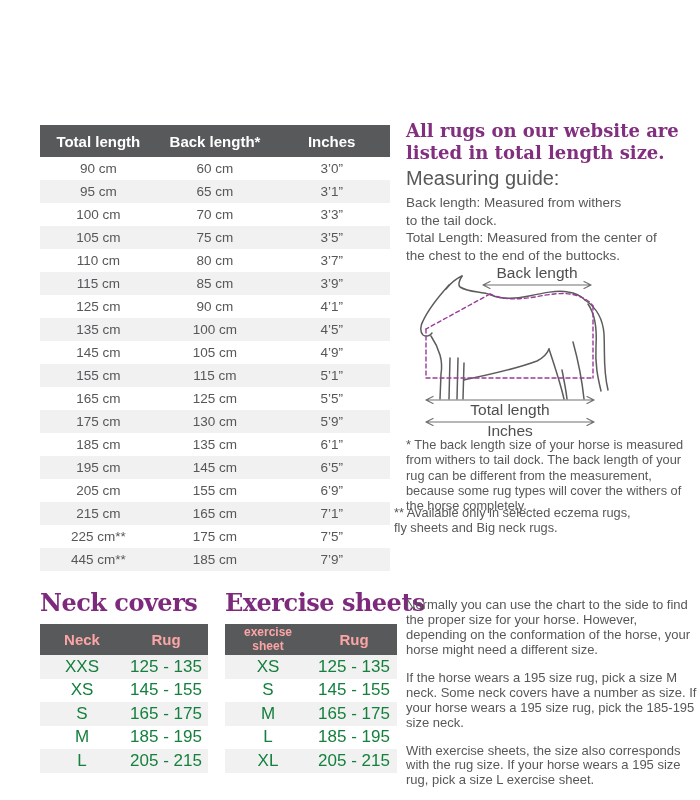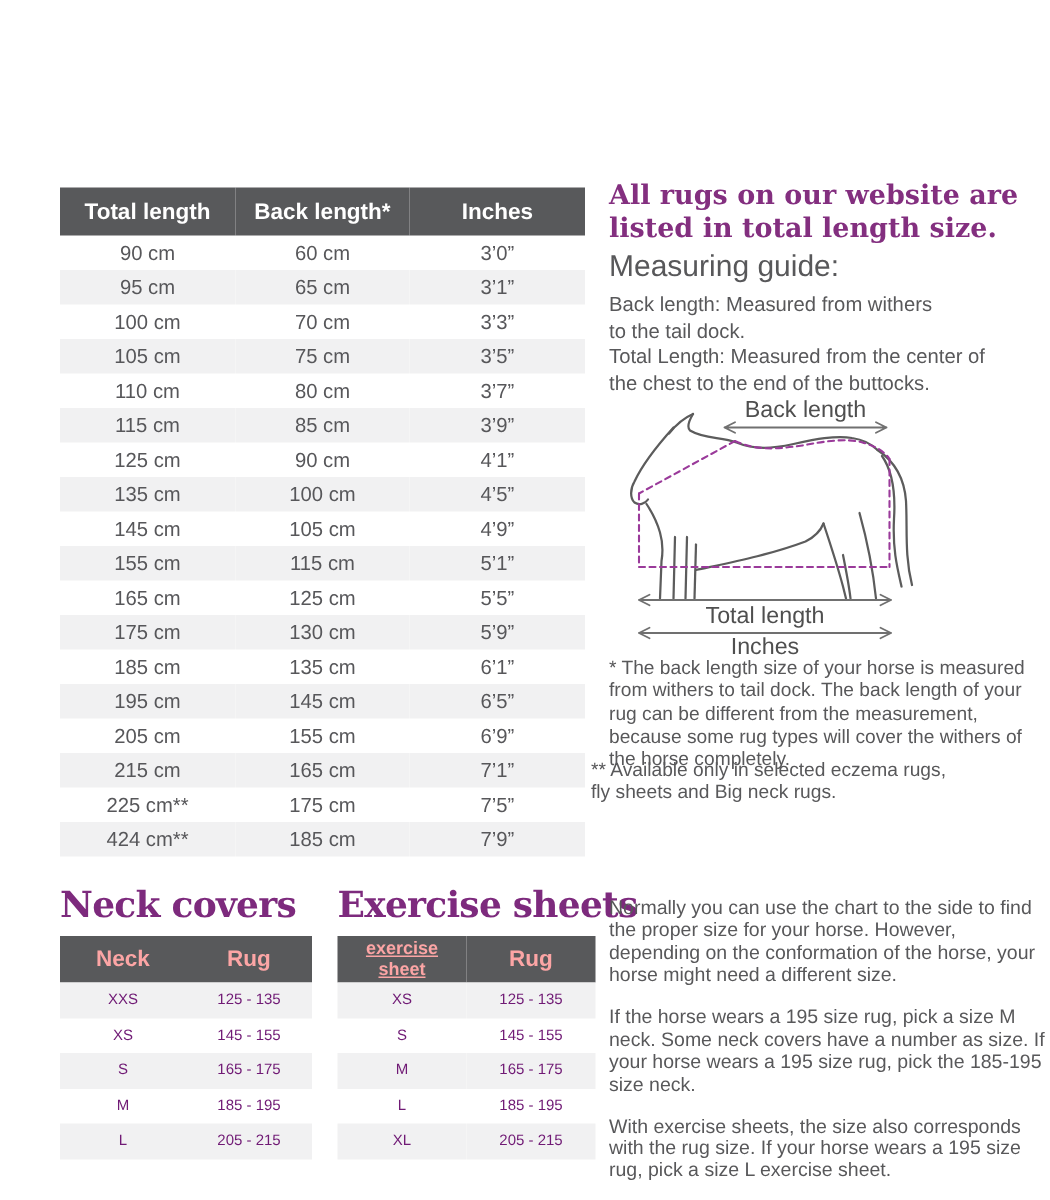--- a/index.html
+++ b/index.html
@@ -72,22 +72,22 @@
   }
   .neck-title { left:40px;text-align:center; }
   .ex-title { left:225px; }
   .small-table { position:absolute; top:624px; }
   .neck-table { left:40px; width:168px; }
   .ex-table  { left:225px; width:172px; }
   .small-table th {
     background:#58595b; color:#fca5a5; font-size:15px; font-weight:bold;
     height:31px; text-align:center; width:50%;
   }
-  .ex-table th.wrap { font-size:12px; font-weight:bold; line-height:1.15; padding:0 14px;text-decoration:underline; }
-  .small-table td { height:23.5px; font-size:10px; color:#701a75; text-align:center; }
+  .ex-table th.wrap { font-size:12px; font-weight:bold; line-height:1.15; padding:0 14px; }
+  .small-table td { height:23.5px; font-size:17px; color:#15803d; text-align:center; }
   .small-table tbody tr:nth-child(odd) { background:#f1f1f2; }
 
   .bottom-text {
     position:absolute; left:406px; top:598px; width:294px;
     font-size:13px; line-height:1.15; color:#58585a;
   }
   .bottom-text p { margin-bottom:13px; }
 </style>
 </head>
 <body>
@@ -183,21 +183,21 @@
           <td>215 cm</td>
           <td>165 cm</td>
           <td>7’1”</td>
         </tr>
         <tr>
           <td>225 cm**</td>
           <td>175 cm</td>
           <td>7’5”</td>
         </tr>
         <tr>
-          <td>424 cm**</td>
+          <td>445 cm**</td>
           <td>185 cm</td>
           <td>7’9”</td>
         </tr>
       </tbody>
   </table>
 
   <div class="intro">All rugs on our website are listed in total length size.</div>
   <div class="guide-title">Measuring guide:</div>
   <div class="guide-lines">
     <div>Back length: Measured from withers</div>

